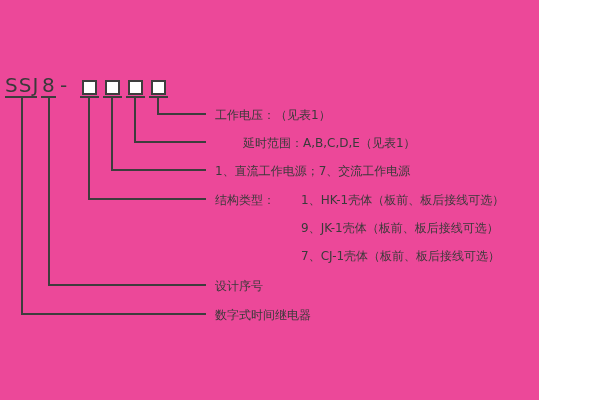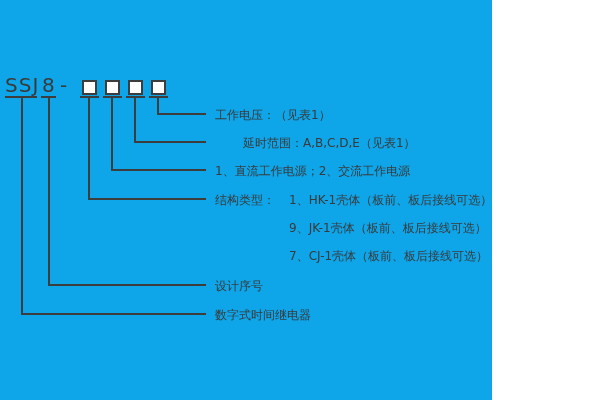--- a/index.html
+++ b/index.html
@@ -2,21 +2,21 @@
 <html><head>
 <meta charset="utf-8">
 <style>
   html,body{margin:0;padding:0;}
   body{
     width:600px;height:400px;
     background:#ffffff;
     font-family:"DejaVu Sans","Liberation Sans",sans-serif;
     overflow:hidden;
   }
-  .canvas{position:relative;width:492px;height:400px;background:#0ea5e9;}
+  .canvas{position:relative;width:539px;height:400px;background:#ec4899;}
 
   
   .code-part{
     position:absolute;top:75px;
     font-size:20px;line-height:20px;font-weight:500;
     color:#3a3a3a;letter-spacing:1px;white-space:nowrap;
   }
   .digit-box{
     position:absolute;top:80px;width:15px;height:15px;
     border:2px solid #3d3d3d;box-sizing:border-box;background:#ffffff;
@@ -28,21 +28,21 @@
   
   .vline{position:absolute;width:2px;background:#3d3d3d;top:97px;}
   .hline{position:absolute;height:2px;background:#3d3d3d;}
 
   
   .label{
     position:absolute;left:215px;
     font-size:12px;line-height:22px;color:#3a3a3a;
     white-space:nowrap;
   }
-  .indent{left:289px;text-align:right;}
+  .indent{left:301px;text-align:right;}
 </style>
 </head>
 <body>
 
 <div class="canvas">
 
   <span class="code-part" style="left:5px;">SSJ</span>
   <span class="code-part" style="left:42px;">8</span>
   <span class="code-part" style="left:60px;">-</span>
 
@@ -67,21 +67,21 @@
 
   <div class="hline" style="top:113px;left:157px;width:49px;"></div>
   <div class="hline" style="top:141px;left:134px;width:72px;"></div>
   <div class="hline" style="top:169px;left:111px;width:95px;"></div>
   <div class="hline" style="top:198px;left:88px;width:118px;"></div>
   <div class="hline" style="top:284px;left:48px;width:158px;"></div>
   <div class="hline" style="top:313px;left:21px;width:185px;"></div>
 
   <span class="label" style="top:104px;">工作电压：（见表1）</span>
   <span class="label" style="top:132px;margin-left:28px;">延时范围：A,B,C,D,E（见表1）</span>
-  <span class="label" style="top:160px;">1、直流工作电源；2、交流工作电源</span>
+  <span class="label" style="top:160px;">1、直流工作电源；7、交流工作电源</span>
 
   <span class="label" style="top:189px;">结构类型：</span>
   <span class="label indent" style="top:189px;">1、HK-1壳体（板前、板后接线可选）</span>
   <span class="label indent" style="top:217px;">9、JK-1壳体（板前、板后接线可选）</span>
   <span class="label indent" style="top:245px;">7、CJ-1壳体（板前、板后接线可选）</span>
 
   <span class="label" style="top:275px;">设计序号</span>
   <span class="label" style="top:304px;">数字式时间继电器</span>
 
 </div>

